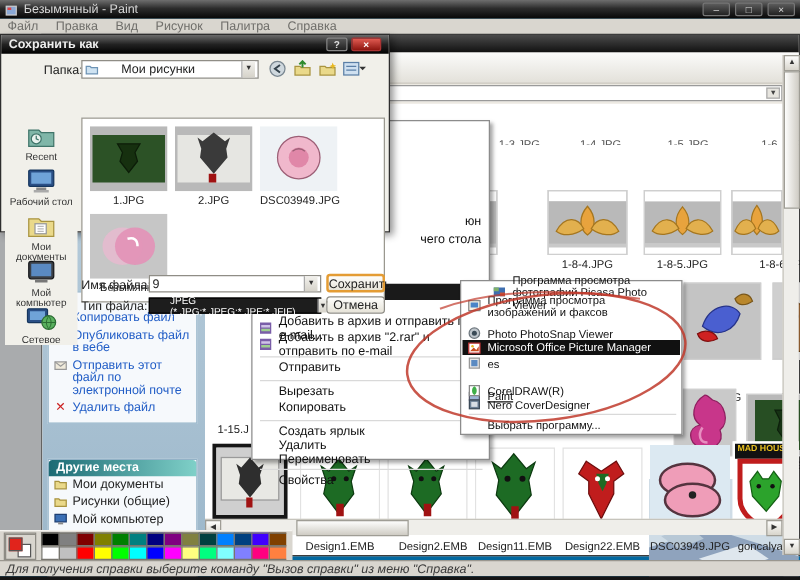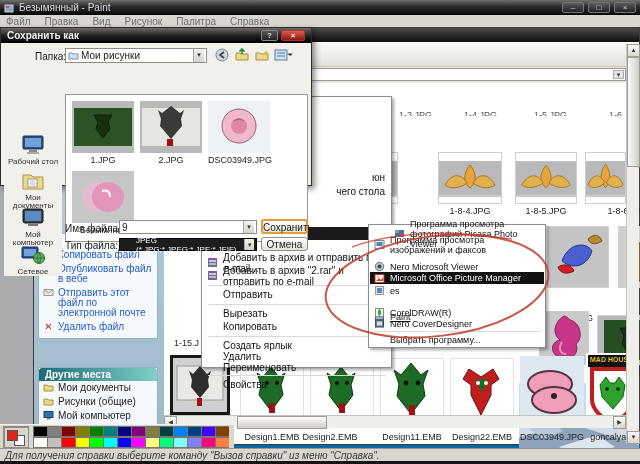--- a/index.html
+++ b/index.html
@@ -74,21 +74,21 @@
 
   
   .dlg{left:0px;top:27px;width:312px;height:159px;background:#f1f0ea;border:1px solid #2e2e2e;
        box-shadow:3px 3px 6px rgba(0,0,0,.45);z-index:30;}
   .dlg-title{left:0;top:0;width:310px;height:15px;background:linear-gradient(180deg,#6a6a6a,#222 50%,#000);
              color:#eee;display:flex;align-items:center;padding:0 6px;font-weight:bold;font-size:10px;}
   .dlg-help{width:17px;height:11px;background:linear-gradient(180deg,#555,#222);border:1px solid #888;color:#ddd;
             text-align:center;line-height:10px;font-size:8px;border-radius:2px;}
   .dlg-close{width:24px;height:11px;background:linear-gradient(180deg,#e15b52,#8d1610);border:1px solid #a33;
              color:#fff;text-align:center;line-height:10px;font-size:8px;border-radius:2px;margin-left:3px;}
-  .combo{background:#fff;border:1px solid #8f8d86;display:flex;align-items:center;padding:0 2px;gap:2px;}
+  .combo{background:#fff;border:1px solid #8f8d86;display:flex;align-items:center;padding:0 2px;gap:18px;}
   .combo .dd{margin-left:auto;width:11px;height:100%;background:linear-gradient(180deg,#f2f1ed,#d6d3ca);
              border-left:1px solid #aaa;font-size:6px;line-height:12px;text-align:center;color:#333;}
   .tbico{width:16px;height:14px;border-radius:2px;}
   .side{left:3px;top:66px;width:58px;height:182px;background:#f1f0ea;}
   .side-it{text-align:center;color:#333;font-size:8px;line-height:8px;}
   .filearea{left:64px;top:66px;width:243px;height:148px;background:#fff;border:1px solid #9a988f;overflow:hidden;}
   .fthumb-lbl{text-align:center;font-size:9px;color:#222;}
   .btn{background:linear-gradient(180deg,#fefefc,#e6e3d8);border:1px solid #8f8d86;border-radius:3px;
        text-align:center;font-size:10px;color:#222;padding-top:1px;}
   .btn-def{border:2px solid #e49c34;}
@@ -362,21 +362,21 @@
           <rect width="53" height="75" fill="#fff"></rect>
             <rect x="2" y="2" width="49" height="12" fill="#111"></rect>
           <path d="M6 16 h41 v30 q0 14 -20.5 24 q-20.5 -10 -20.5 -24z" fill="#fff" stroke="#c01d1d" stroke-width="4"></path>
           <path d="M14 32 l6 -8 4 6 h5 l4 -6 6 8 -2 12 -10 12 -11 -12z" fill="#2ca32c" stroke="#146014"></path>
           <circle cx="21" cy="36" r="1.8" fill="#111"></circle>
             <circle cx="32" cy="36" r="1.8" fill="#111"></circle>
         </svg>
         <div class="abs" style="left:4px;top:3px;color:#e8c020;font-size:7px;font-weight:bold;">MAD HOUSE</div>
       </div>
       <div class="abs t-lbl" style="left:206px;top:349px;width:64px;">Design1.EMB</div>
-      <div class="abs t-lbl" style="left:264px;top:349px;width:64px;">Design2.EMB</div>
+      <div class="abs t-lbl" style="left:276px;top:349px;width:64px;text-align:right;">Design2.EMB</div>
       <div class="abs t-lbl" style="left:346px;top:349px;width:64px;">Design11.EMB</div>
       <div class="abs t-lbl" style="left:416px;top:349px;width:64px;">Design22.EMB</div>
       <div class="abs t-lbl" style="left:486px;top:349px;width:64px;">DSC03949.JPG</div>
       <div class="abs t-lbl" style="left:552px;top:349px;width:53px;">goncalya.E</div>
 
       <div class="abs t-lbl" style="left:140px;top:255px;width:40px;text-align:left;">1-15.J</div>
       <div class="abs selthumb" style="left:136px;top:272px;width:60px;height:60px;">
         <svg width="54" height="54" viewBox="0 0 54 54">
             <rect width="54" height="54" fill="#cfcfcf"></rect>
             <rect x="4" y="8" width="46" height="34" fill="#e8e8e4" stroke="#9a9a9a"></rect>
@@ -476,21 +476,21 @@
           <rect x="1" y="1.5" width="9" height="8" fill="#f4f1e4" stroke="#888"></rect>
           <rect x="2.5" y="3" width="6" height="4" fill="#4a84c8"></rect>
         </svg>
       <span>Программа просмотра изображений и факсов</span>
     </div>
     <div class="abs sub-row" style="top:36px;">
       <svg class="mini" viewBox="0 0 11 11">
           <circle cx="5.5" cy="5.5" r="4.2" fill="#bfc6cc" stroke="#6e777e"></circle>
           <circle cx="5.5" cy="5.5" r="2" fill="#3a4a56"></circle>
         </svg>
-      <span>Nero Microsoft Viewer</span>
+      <span>Photo PhotoSnap Viewer</span>
     </div>
     <div class="abs sub-row sub-hl" style="top:47px;text-align:right;">
       <svg class="mini" viewBox="0 0 11 11">
           <rect x="1" y="1.5" width="9" height="8" fill="#fff" stroke="#b33"></rect>
           <path d="M2 8 l3 -3 2 2 2 -3 0 4z" fill="#c84b20"></path>
           <circle cx="4" cy="4" r="1" fill="#e8b820"></circle>
         </svg>
       <span>Microsoft Office Picture Manager</span>
     </div>
     <div class="abs sub-row" style="top:60px;">
@@ -556,20 +556,28 @@
         <path d="M2 5h4l1 1h7v6H2z" fill="#ead98a" stroke="#a99440"></path>
         <path d="M12 2 l1 2 2 .5 -2 1 -.5 2 -1 -2 -2 -.5 2 -1z" fill="#e8b820"></path>
       </svg>
     <svg class="abs tbico" style="left:273px;top:20px;width:22px;" viewBox="0 0 22 14">
         <rect x="1" y="2" width="12" height="10" fill="#cfe0f0" stroke="#5b7fa6"></rect>
         <path d="M3 5h8M3 8h8" stroke="#5b7fa6"></path>
         <path d="M16 6 l3 3 3 -3z" fill="#333" transform="translate(-1,0) scale(.9)"></path>
       </svg>
 
     <div class="abs side">
+      <div class="abs side-it" style="left:0;top:4px;width:58px;">
+        <svg width="26" height="22" viewBox="0 0 26 22">
+            <path d="M3 6h8l2 2h10v11H3z" fill="#7fb6a8" stroke="#40756a"></path>
+            <circle cx="9" cy="13" r="4" fill="#e8f2ee" stroke="#40756a"></circle>
+            <path d="M9 10.5 V13 l2 1" stroke="#40756a" fill="none"></path>
+          </svg>
+        <div>Recent</div>
+      </div>
       <div class="abs side-it" style="left:0;top:40px;width:58px;">
         <svg width="26" height="22" viewBox="0 0 26 22">
             <rect x="3" y="2" width="20" height="13" rx="1" fill="#2a4f86" stroke="#16365e"></rect>
             <rect x="5" y="4" width="16" height="9" fill="#6fa3d8"></rect>
             <rect x="9" y="16" width="8" height="2" fill="#888"></rect>
             <rect x="7" y="18" width="12" height="2" fill="#aaa"></rect>
           </svg>
         <div>Рабочий стол</div>
       </div>
       <div class="abs side-it" style="left:0;top:76px;width:58px;">

